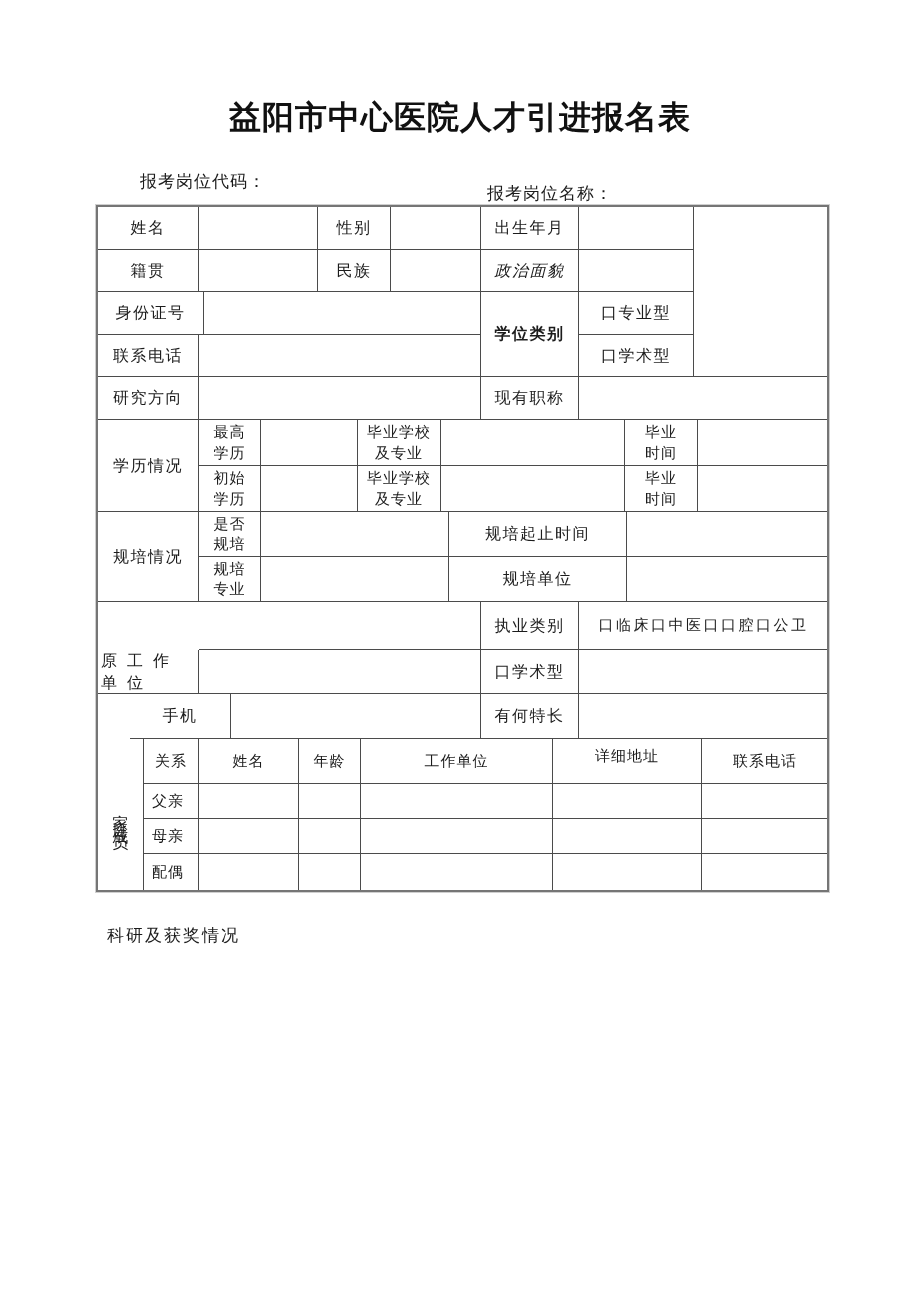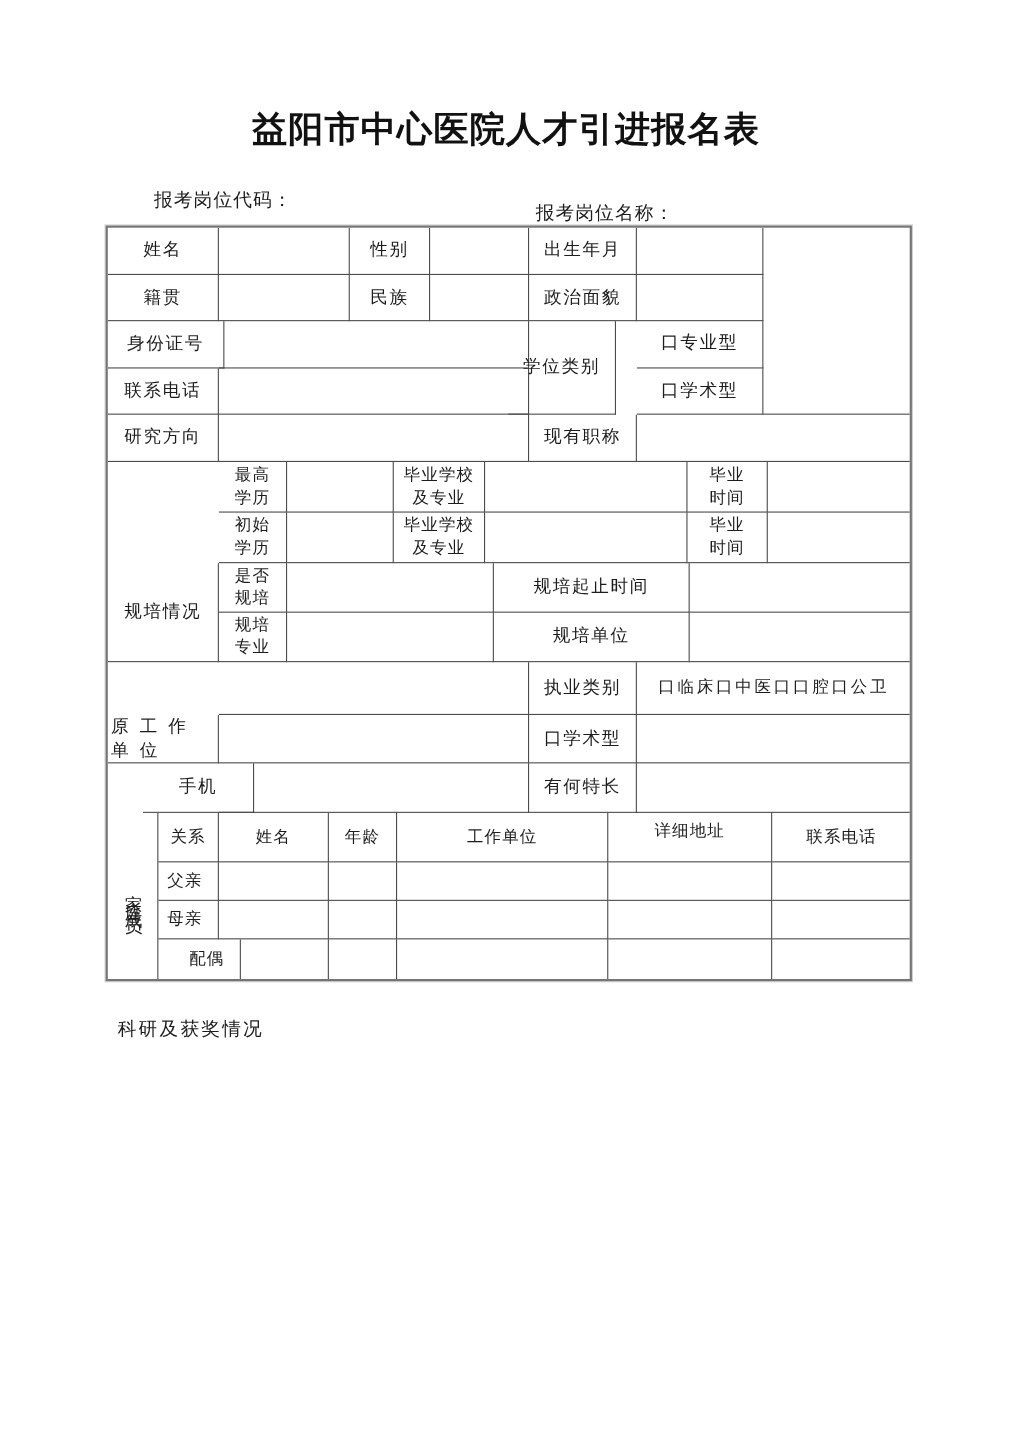--- a/index.html
+++ b/index.html
@@ -51,37 +51,38 @@
   <div class="cell label" style="left:220px; top:0; width:73px; height:43px;">性别</div>
   <div class="cell" style="left:293px; top:0; width:90px; height:43px;"></div>
   <div class="cell label" style="left:383px; top:0; width:98px; height:43px;">出生年月</div>
   <div class="cell" style="left:481px; top:0; width:115px; height:43px;"></div>
   <div class="cell" style="left:596px; top:0; width:135px; height:170px;"></div>
 
   <div class="cell label" style="left:0; top:43px; width:101px; height:42px;">籍贯</div>
   <div class="cell" style="left:101px; top:43px; width:119px; height:42px;"></div>
   <div class="cell label" style="left:220px; top:43px; width:73px; height:42px;">民族</div>
   <div class="cell" style="left:293px; top:43px; width:90px; height:42px;"></div>
-  <div class="cell label" style="left:383px; top:43px; width:98px; height:42px;">政治面貌</div>
+  <div class="cell label" style="left:383px; top:43px; width:98px; height:42px;font-style:italic;">政治面貌</div>
   <div class="cell" style="left:481px; top:43px; width:115px; height:42px;"></div>
 
   <div class="cell label" style="left:0; top:85px; width:106px; height:43px;">身份证号</div>
   <div class="cell" style="left:101px; top:85px; width:282px; height:43px;"></div>
-  <div class="cell label" style="left:364px; top:85px; width:98px; height:85px;">学位类别</div>
-  <div class="cell label" style="left:481px; top:85px; width:115px; height:43px;font-family:Liberation Mono, monospace;">口专业型</div>
+  <div class="cell label" style="left:383px; top:85px; width:98px; height:85px;font-weight:bold;">学位类别</div>
+  <div class="cell label" style="left:481px; top:85px; width:115px; height:43px;">口专业型</div>
 
   <div class="cell label" style="left:0; top:128px; width:101px; height:42px;">联系电话</div>
   <div class="cell" style="left:101px; top:128px; width:282px; height:42px;"></div>
   <div class="cell label" style="left:481px; top:128px; width:115px; height:42px;">口学术型</div>
 
   <div class="cell label" style="left:0; top:170px; width:101px; height:43px;">研究方向</div>
   <div class="cell" style="left:101px; top:170px; width:282px; height:43px;"></div>
   <div class="cell label" style="left:383px; top:170px; width:98px; height:43px;">现有职称</div>
   <div class="cell" style="left:481px; top:170px; width:250px; height:43px;"></div>
 
+  <div class="cell label" style="left:0; top:213px; width:101px; height:92px;">学历情况</div>
   <div class="cell label sub" style="left:101px; top:213px; width:62px; height:46px;">最高
 学历</div>
   <div class="cell" style="left:163px; top:213px; width:97px; height:46px;"></div>
   <div class="cell label sub" style="left:260px; top:213px; width:83px; height:46px;">毕业学校
 及专业</div>
   <div class="cell" style="left:343px; top:213px; width:184px; height:46px;"></div>
   <div class="cell label sub" style="left:527px; top:213px; width:73px; height:46px;">毕业
 时间</div>
   <div class="cell" style="left:600px; top:213px; width:131px; height:46px;"></div>
 
@@ -139,21 +140,21 @@
   <div class="cell" style="left:455px; top:577px; width:149px; height:35px;"></div>
   <div class="cell" style="left:604px; top:577px; width:127px; height:35px;"></div>
 
   <div class="cell label sub left-align" style="left:46px; top:612px; width:55px; height:35px;">母亲</div>
   <div class="cell" style="left:101px; top:612px; width:100px; height:35px;"></div>
   <div class="cell" style="left:201px; top:612px; width:62px; height:35px;"></div>
   <div class="cell" style="left:263px; top:612px; width:192px; height:35px;"></div>
   <div class="cell" style="left:455px; top:612px; width:149px; height:35px;"></div>
   <div class="cell" style="left:604px; top:612px; width:127px; height:35px;"></div>
 
-  <div class="cell label sub left-align" style="left:46px; top:647px; width:55px; height:38px;margin-left:20px;">配偶</div>
+  <div class="cell label sub left-align" style="left:46px; top:647px; width:55px; height:38px;">配偶</div>
   <div class="cell" style="left:101px; top:647px; width:100px; height:38px;"></div>
   <div class="cell" style="left:201px; top:647px; width:62px; height:38px;"></div>
   <div class="cell" style="left:263px; top:647px; width:192px; height:38px;"></div>
   <div class="cell" style="left:455px; top:647px; width:149px; height:38px;"></div>
   <div class="cell" style="left:604px; top:647px; width:127px; height:38px;"></div>
 
 </div>
 
 <div class="footer-caption">科研及获奖情况</div>
 

